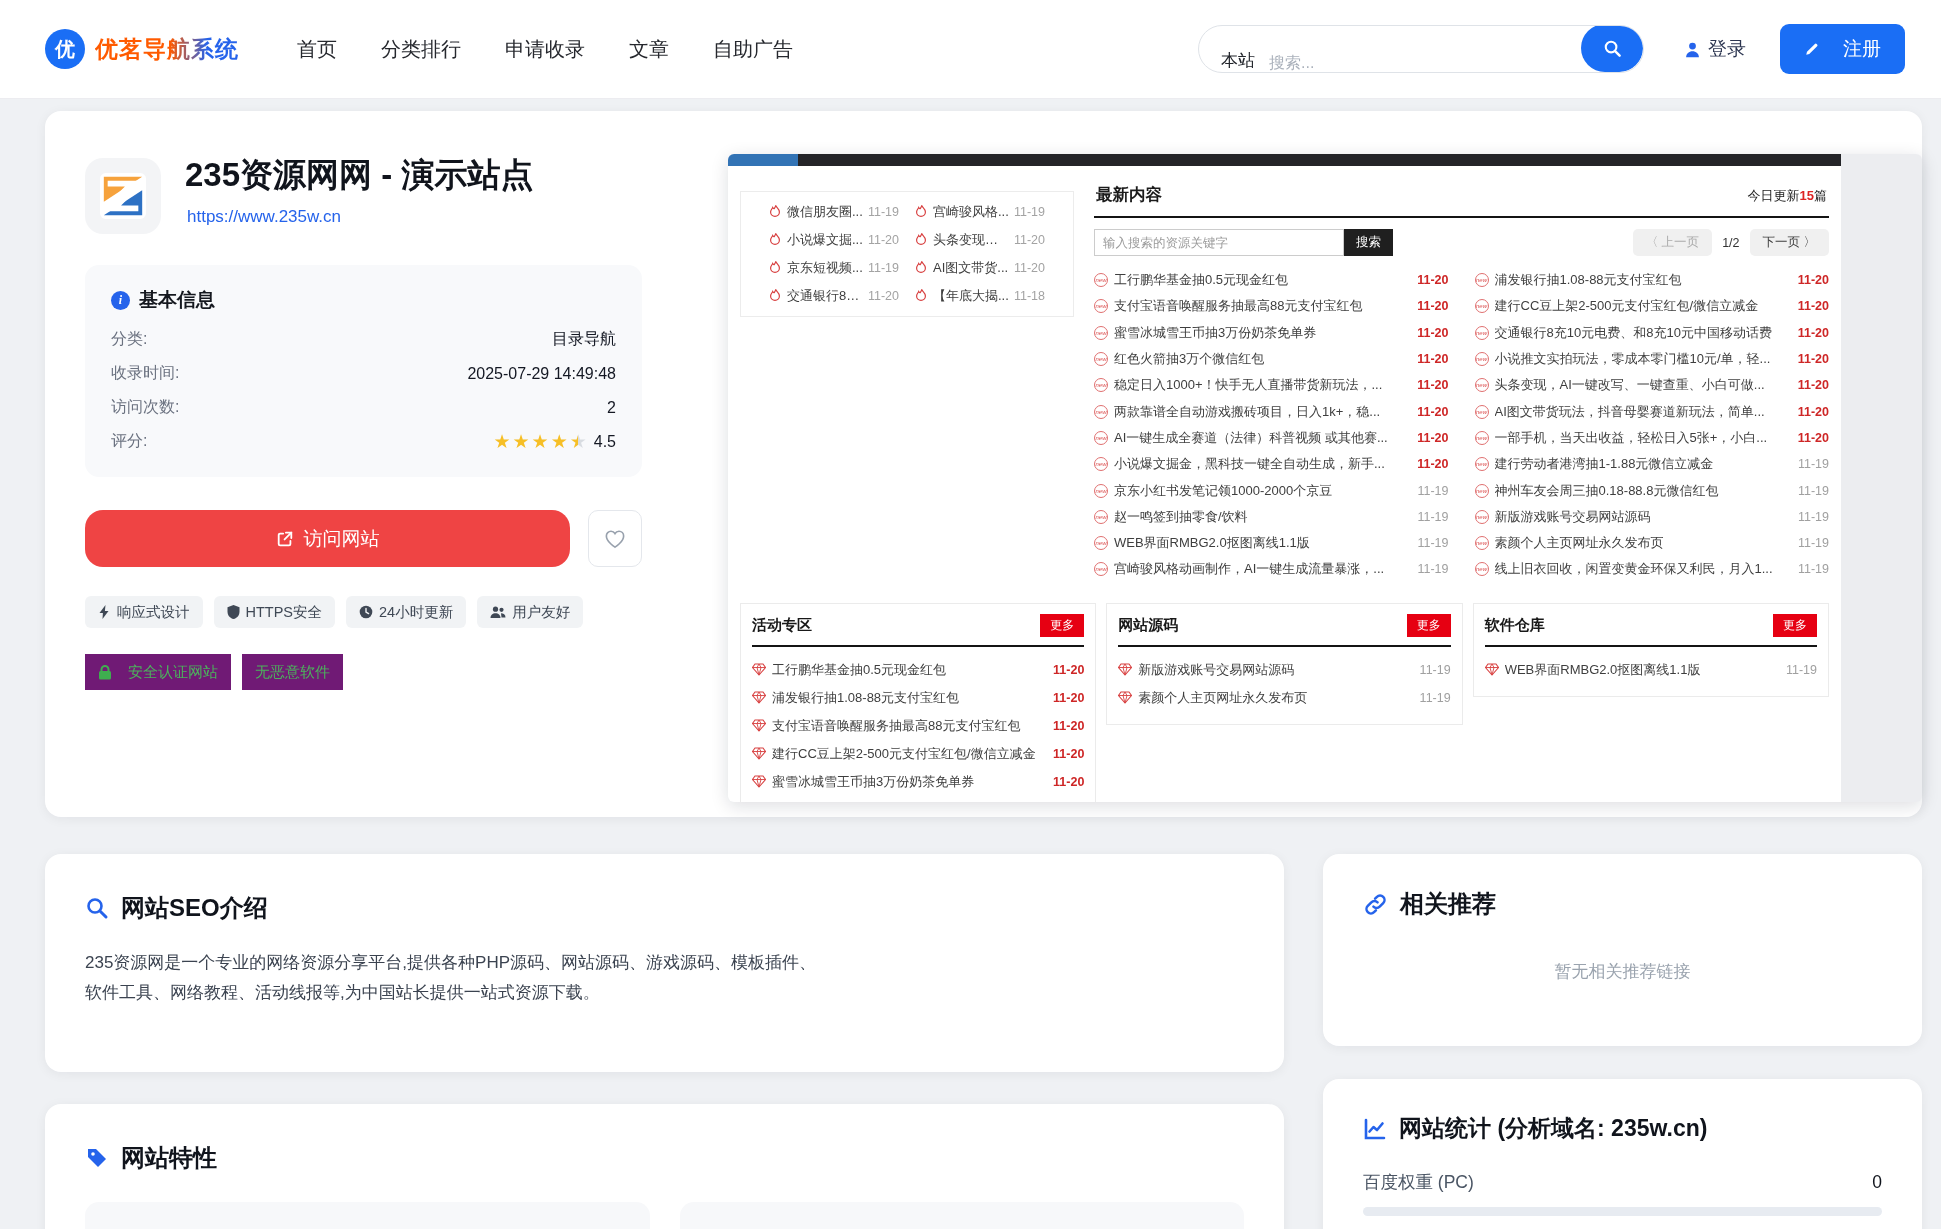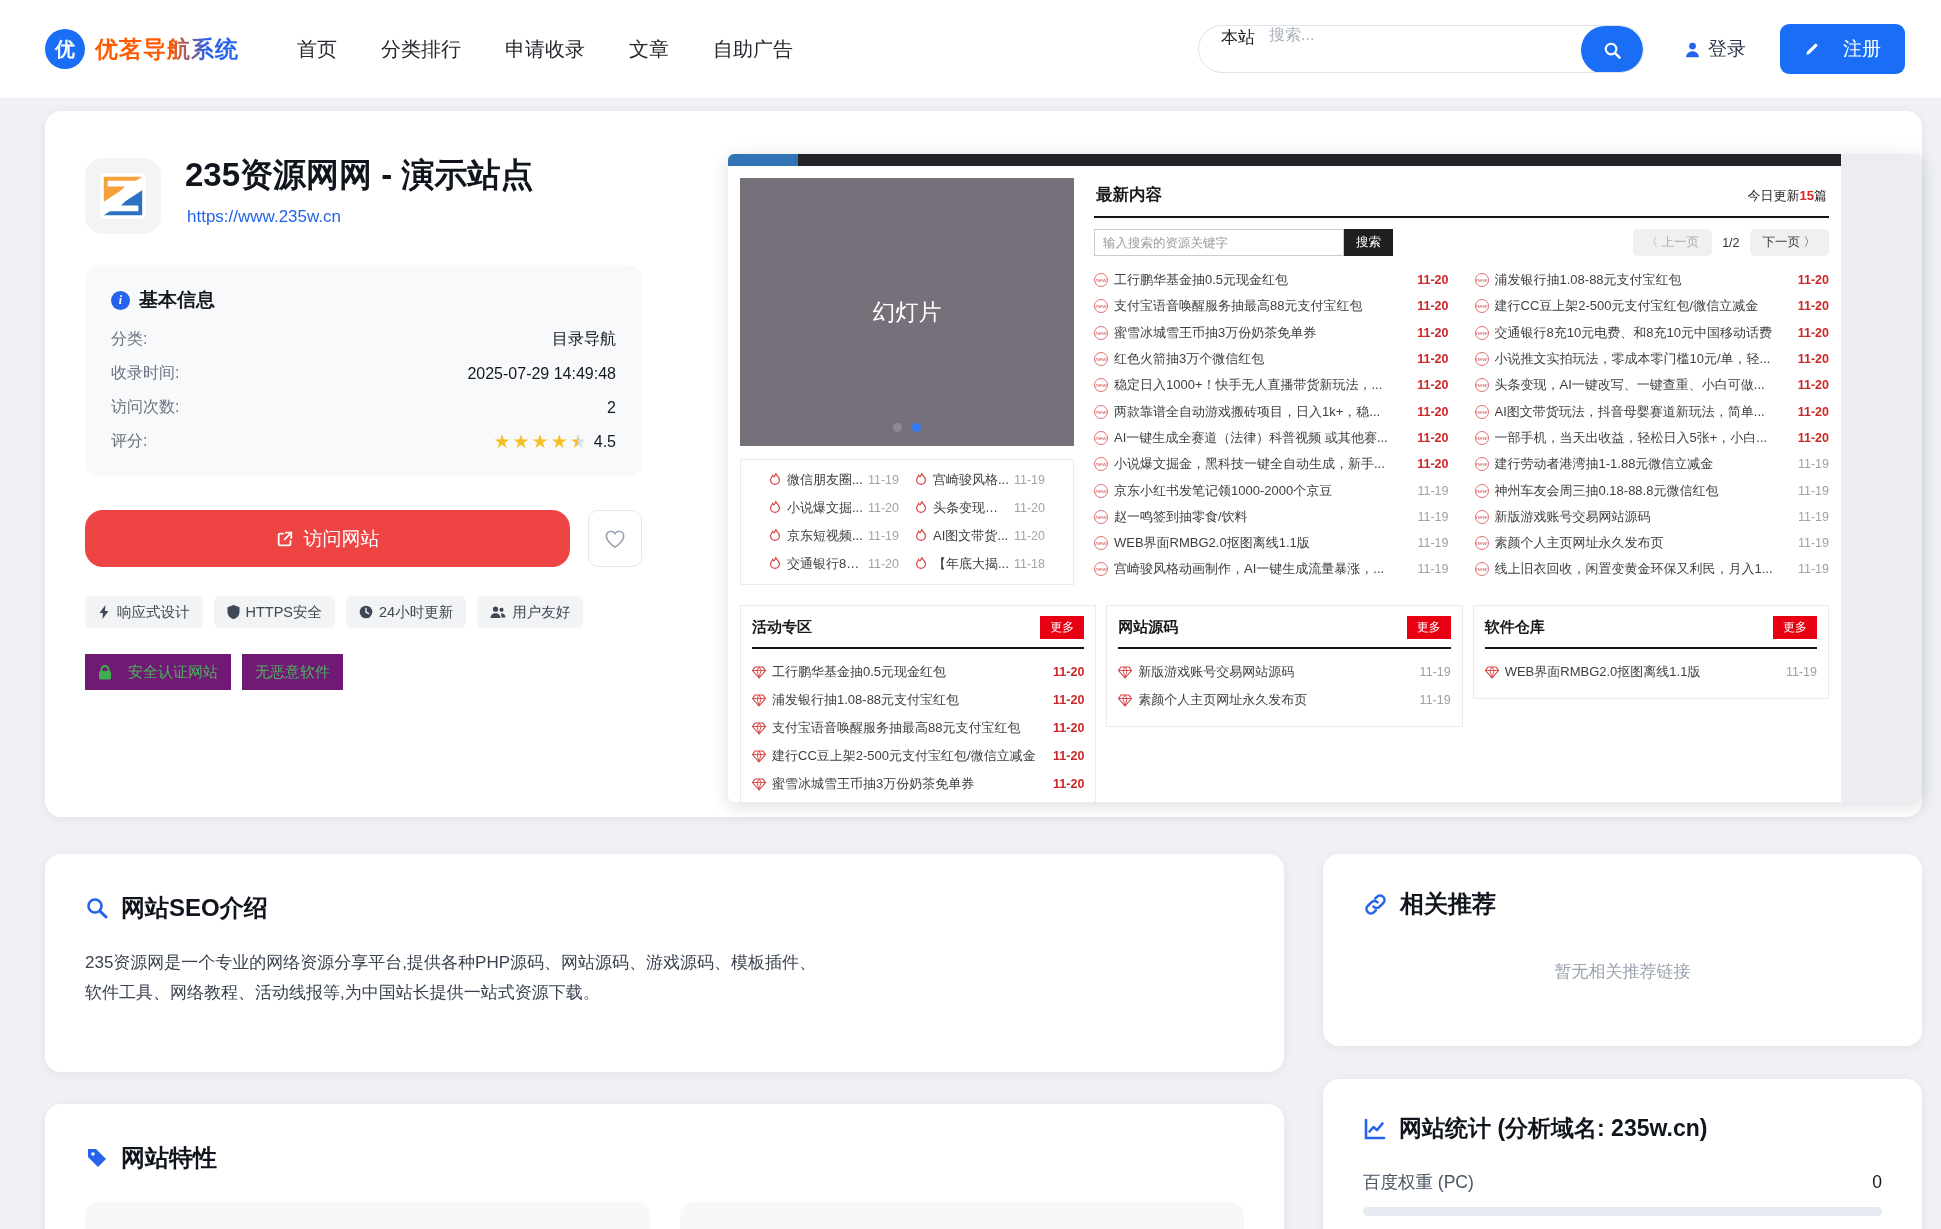--- a/index.html
+++ b/index.html
@@ -7,21 +7,21 @@
   body { background:#eff1f4; font-family:"Liberation Sans","DejaVu Sans",sans-serif; color:#1f2430; position:relative; }
 
   
   .header { position:absolute; left:0; top:0; width:1941px; height:99px; background:#fff; border-bottom:1px solid #ececf0; display:flex; align-items:center; padding:0 36px 0 45px; }
   .brand { display:flex; align-items:center; gap:10px; }
   .brand-badge { width:40px; height:40px; border-radius:50%; background:#1a6ef5; color:#fff; font-size:20px; font-weight:700; display:flex; align-items:center; justify-content:center; }
   .brand-name { font-size:23px; font-weight:800; background:linear-gradient(90deg,#ff5a00 0%,#ff5a00 52%,#2563eb 78%); -webkit-background-clip:text; background-clip:text; color:transparent; letter-spacing:1px; }
   .nav { display:flex; gap:44px; margin-left:58px; list-style:none; }
   .nav li { font-size:20px; color:#26282e; cursor:pointer; }
   .spacer { flex:1; }
-  .search-pill { display:flex; align-items:flex-start; height:48px; width:446px; border:1px solid #dfe3e8; border-radius:26px; overflow:hidden; background:#fff; }
+  .search-pill { display:flex; align-items:flex-end; height:48px; width:446px; border:1px solid #dfe3e8; border-radius:26px; overflow:hidden; background:#fff; }
   .search-scope { font-size:17px; color:#23262c; padding:0 14px 0 22px; white-space:nowrap; cursor:pointer; }
   .search-input { flex:1; border:none; outline:none; font-size:16px; color:#333; }
   .search-input::placeholder { color:#aab1bb; }
   .search-btn { width:62px; height:48px; background:#1a6ef5; border:none; border-radius:26px; display:flex; align-items:center; justify-content:center; cursor:pointer; }
   .login { display:flex; align-items:center; gap:7px; margin:0 34px 0 40px; font-size:19px; color:#2c3550; cursor:pointer; }
   .register { display:flex; align-items:center; gap:24px; background:#1a6ef5; color:#fff; font-size:19px; border:none; border-radius:9px; padding:0 24px; height:50px; cursor:pointer; }
 
   
   .card { position:absolute; background:#fff; border-radius:16px; box-shadow:0 2px 12px rgba(15,23,42,.06); }
   .card1 { left:45px; top:111px; width:1877px; height:706px; }
@@ -279,27 +279,20 @@
       <span>无恶意软件</span>
     </span>
   </div>
 
   <div class="preview-outer">
     <div class="site">
       <div class="site-bar"></div>
       <div class="site-body">
         <div class="cols">
           <div class="lcol">
-            <div class="slideshow">
-              <span>幻灯片</span>
-              <div class="dots">
-                <span class="dot"></span>
-                <span class="dot active"></span>
-              </div>
-            </div>
             <div class="hotbox">
 
                 <div class="hrow">
                   <span>
                     <svg width="13" height="14" viewBox="0 0 13 14">
                       <path d="M6.8 0.8c1 2.2 3.6 3 3.6 6.2a4.4 4.4 0 0 1-8.8 0c0-2 1.5-3 2.1-4.6.5 1 1.4 1.5 1.7 1 .4-.6.9-1.4 1.4-2.6z" fill="none" stroke="#d84040" stroke-width="1.2"></path>
                     </svg>
                   </span>
                   <span class="t">微信朋友圈...</span>
                   <span class="d">11-19</span>

